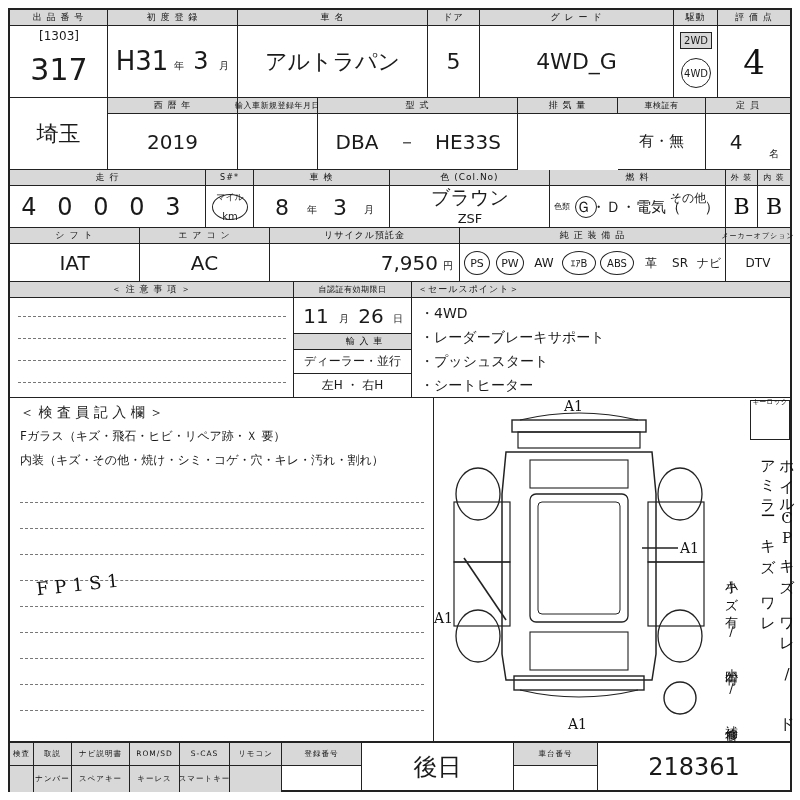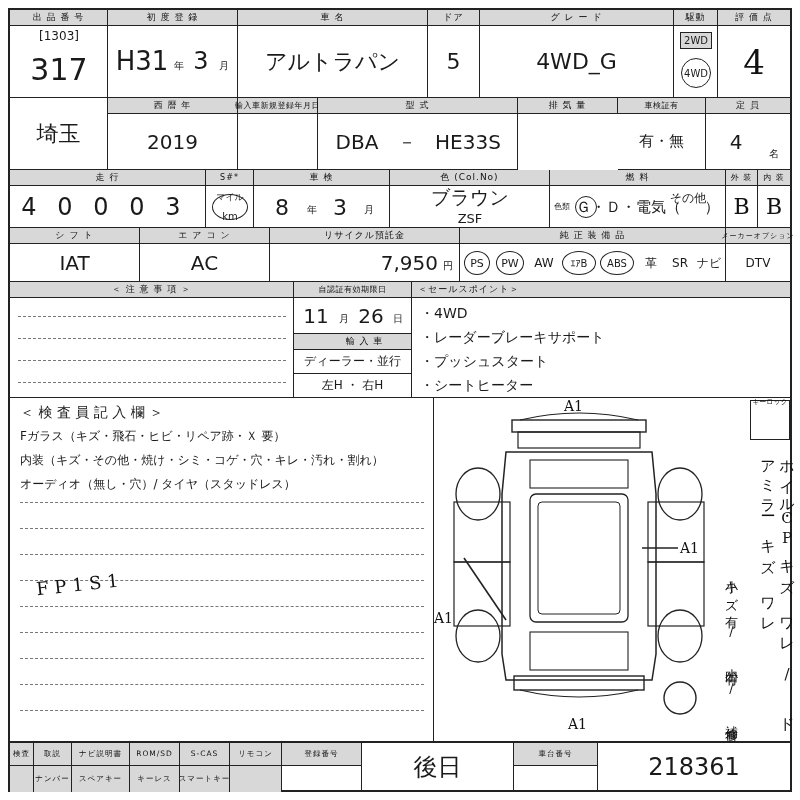--- a/index.html
+++ b/index.html
@@ -218,21 +218,20 @@
     <div class="abs bullet" style="left:8px;top:2px;">・4WD</div>
     <div class="abs bullet" style="left:8px;top:26px;">・レーダーブレーキサポート</div>
     <div class="abs bullet" style="left:8px;top:50px;">・プッシュスタート</div>
     <div class="abs bullet" style="left:8px;top:74px;">・シートヒーター</div>
   </div>
 
   <div class="abs br bb" style="left:0;top:388px;width:424px;height:344px;">
     <div class="abs val" style="left:10px;top:4px;width:260px;height:22px;justify-content:flex-start;font-size:14px;">＜ 検 査 員 記 入 欄 ＞</div>
     <div class="abs val sm" style="left:10px;top:28px;width:400px;height:20px;justify-content:flex-start;">Fガラス（キズ・飛石・ヒビ・リペア跡・Ｘ 要）</div>
     <div class="abs val sm" style="left:10px;top:52px;width:410px;height:20px;justify-content:flex-start;">内装（キズ・その他・焼け・シミ・コゲ・穴・キレ・汚れ・割れ）</div>
-    <div class="abs val sm" style="left:10px;top:76px;width:410px;height:20px;justify-content:flex-start;">オーディオ（無し・穴）/ タイヤ（スタッドレス）</div>
     <div class="abs dotline" style="left:10px;top:104px;width:404px;height:0;"></div>
     <div class="abs dotline" style="left:10px;top:130px;width:404px;height:0;"></div>
     <div class="abs dotline" style="left:10px;top:156px;width:404px;height:0;"></div>
     <div class="abs dotline" style="left:10px;top:182px;width:404px;height:0;"></div>
     <div class="abs dotline" style="left:10px;top:208px;width:404px;height:0;"></div>
     <div class="abs dotline" style="left:10px;top:234px;width:404px;height:0;"></div>
     <div class="abs dotline" style="left:10px;top:260px;width:404px;height:0;"></div>
     <div class="abs dotline" style="left:10px;top:286px;width:404px;height:0;"></div>
     <div class="abs dotline" style="left:10px;top:312px;width:404px;height:0;"></div>
     <div class="abs handw rot" style="left:26px;top:176px;font-size:18px;">F  P  1  S  1</div>

